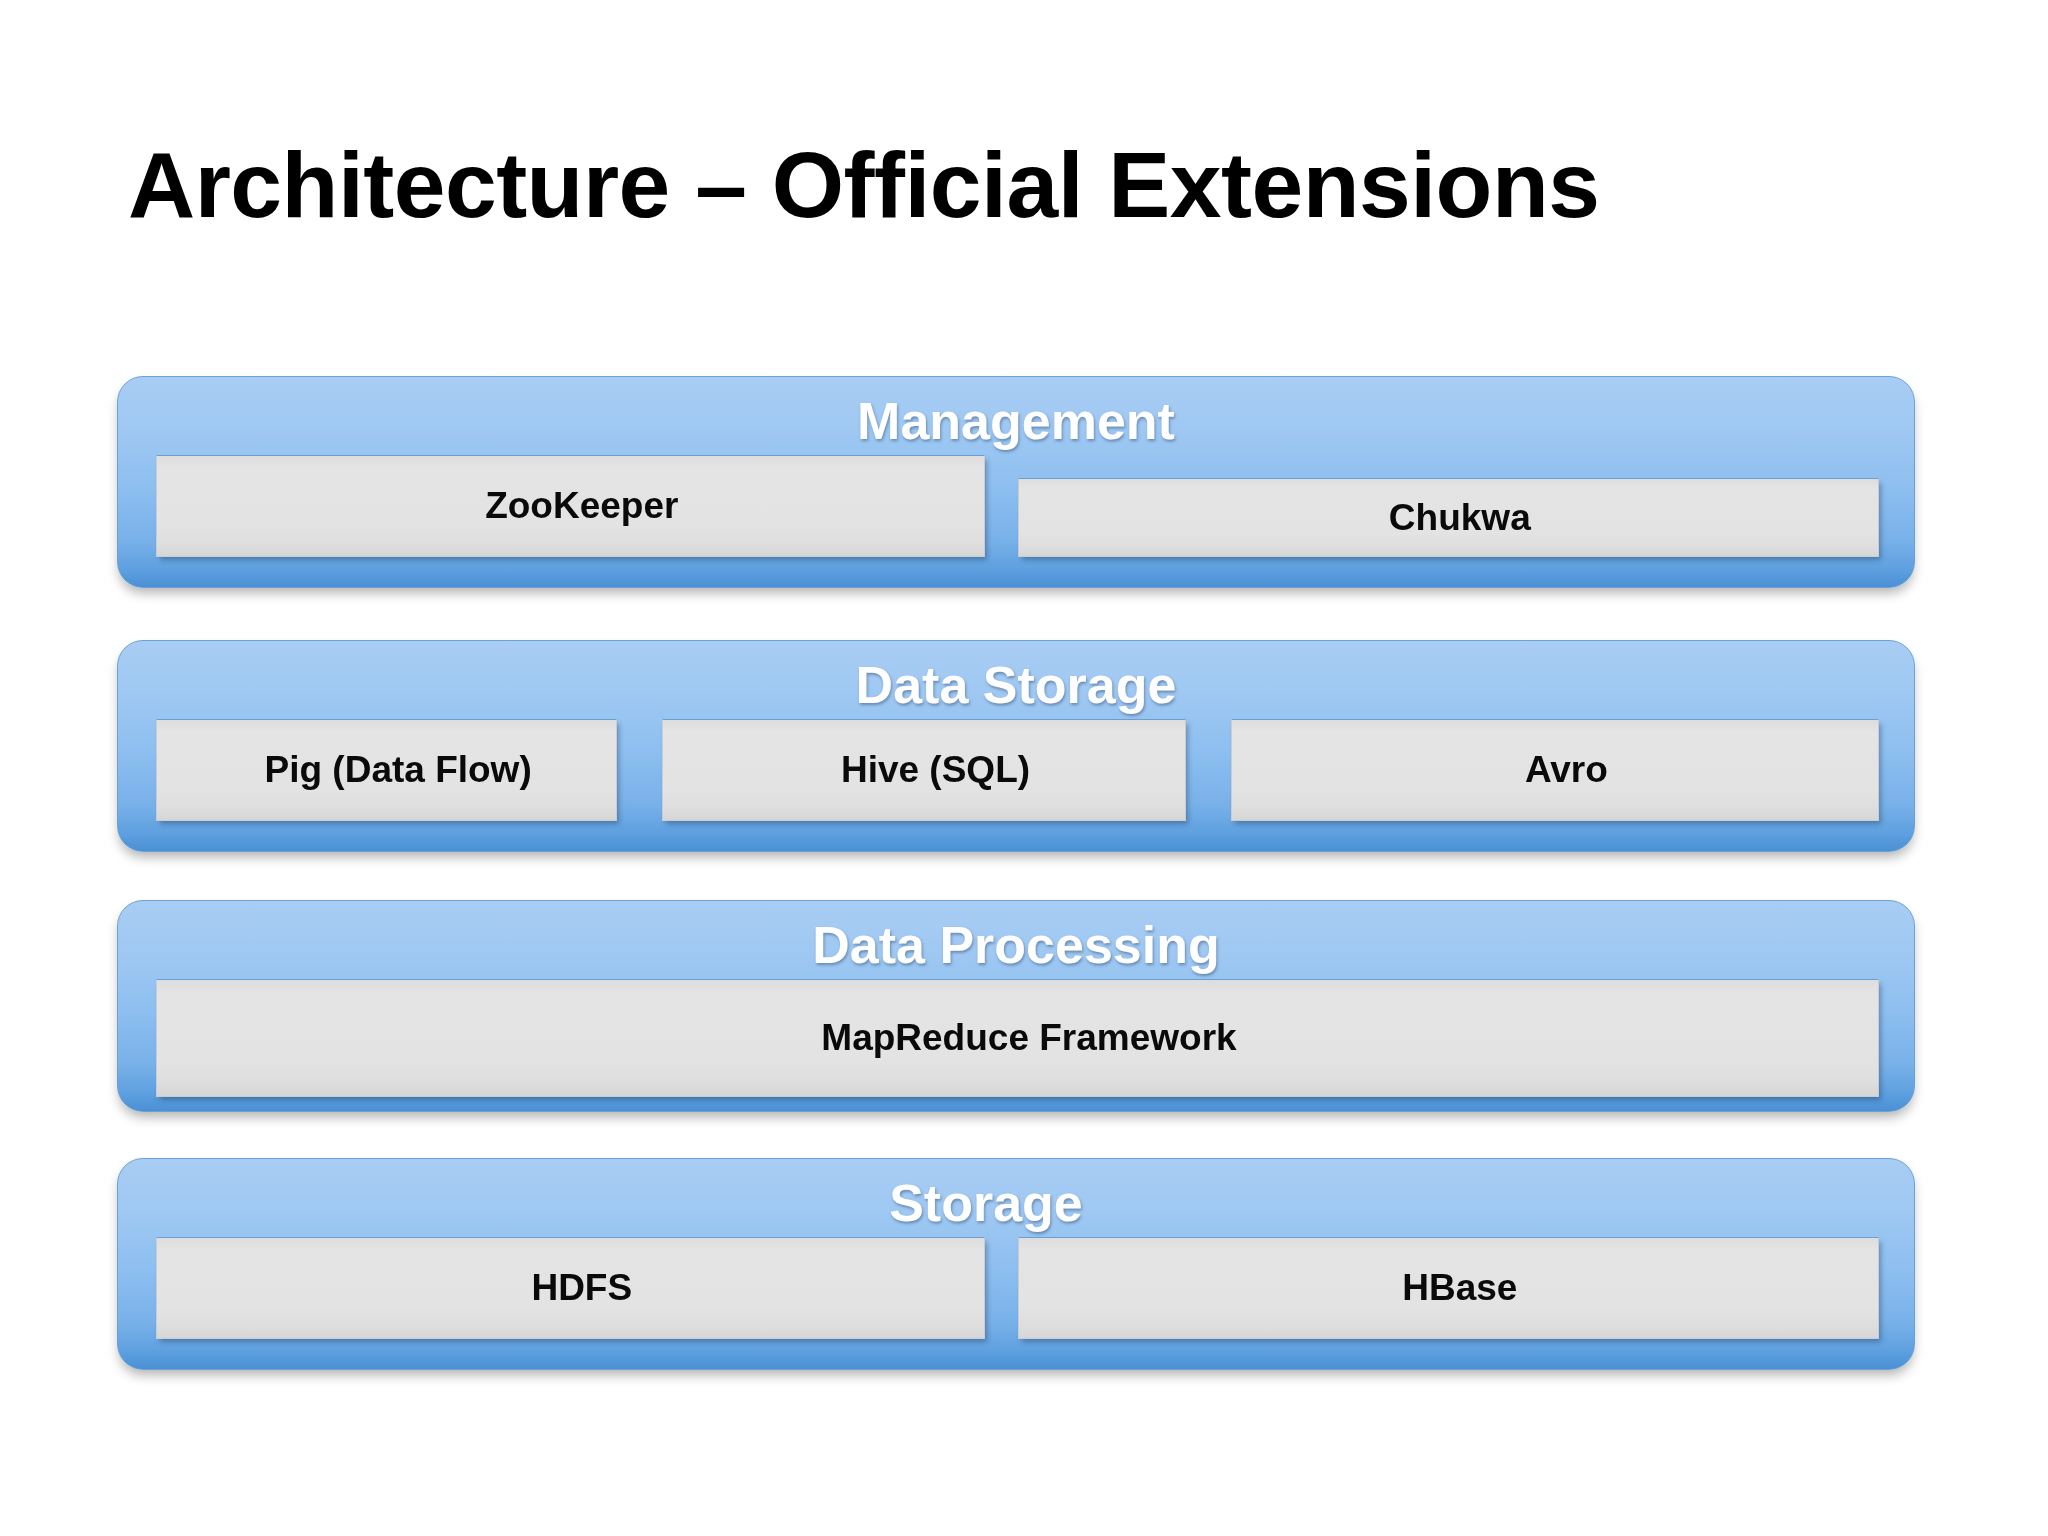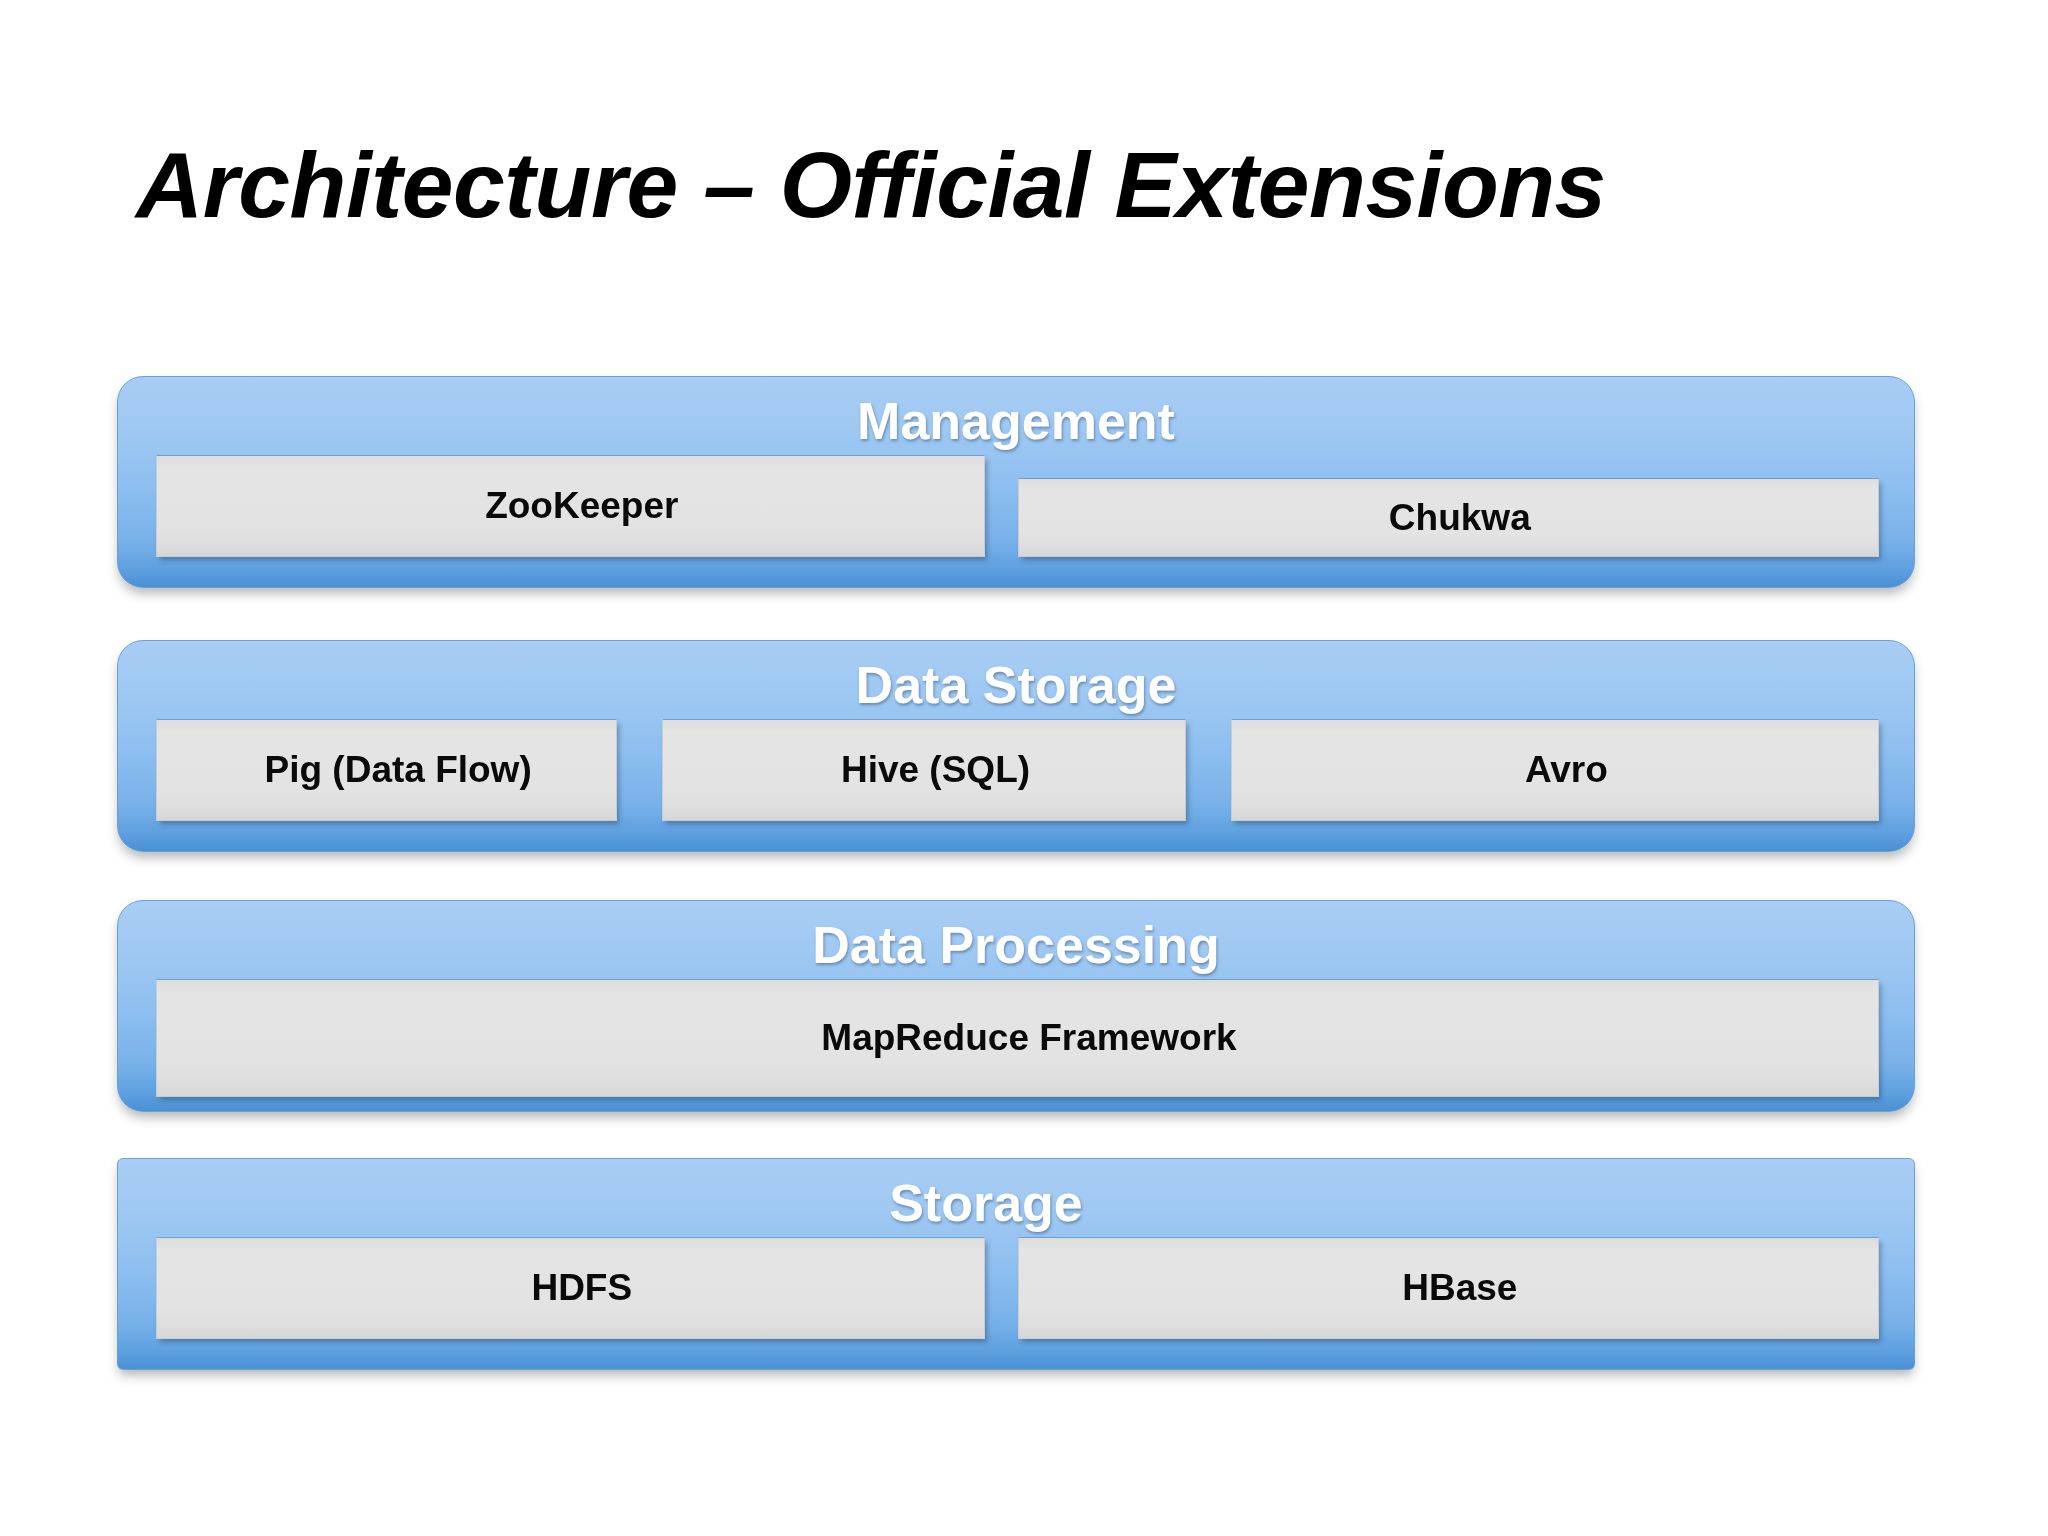--- a/index.html
+++ b/index.html
@@ -19,32 +19,31 @@
     position: absolute;
     left: 0; top: 0;
     width: 2048px;
     height: 1536px;
     background: #ffffff;
   }
 
   
   #slide-title {
     position: absolute;
-    left: 136px;
+    left: 128px;
     top: 130px;
     width: 1790px;
     height: 110px;
     font-size: 93px;
     font-weight: bold;
     color: #000000;
     letter-spacing: -0.5px;
     line-height: 110px;
     white-space: nowrap;
     text-align: left;
-    font-style: italic;
   }
 
   
   .layer {
     position: absolute;
     left: 117px;
     width: 1798px;
     border-radius: 26px;
     background: linear-gradient(to bottom,
                 #a9cdf4 0%,
@@ -107,21 +106,21 @@
   
   #layer-management        { top: 376px; height: 212px; }
   #layer-management .boxrow{ top: 78px; height: 102px; left: 38px; right: 35px; }
 
   #layer-data-access        { top: 640px; height: 212px; }
   #layer-data-access .boxrow{ top: 78px; height: 102px; left: 38px; right: 35px; }
 
   #layer-data-processing        { top: 900px; height: 212px; }
   #layer-data-processing .boxrow{ top: 78px; height: 118px; left: 38px; right: 35px; border-radius: 20px; }
 
-  #layer-storage        { top: 1158px; height: 212px; border-radius: 6px; }
+  #layer-storage        { top: 1158px; height: 212px; }
   #layer-storage .boxrow{ top: 78px; height: 102px; left: 38px; right: 35px; }
 
   .gap-sm { width: 33px; flex: 0 0 33px; }
   .gap-md { width: 45px; flex: 0 0 45px; }
 </style>
 </head>
 <body>
 
 <div id="slide">
 

